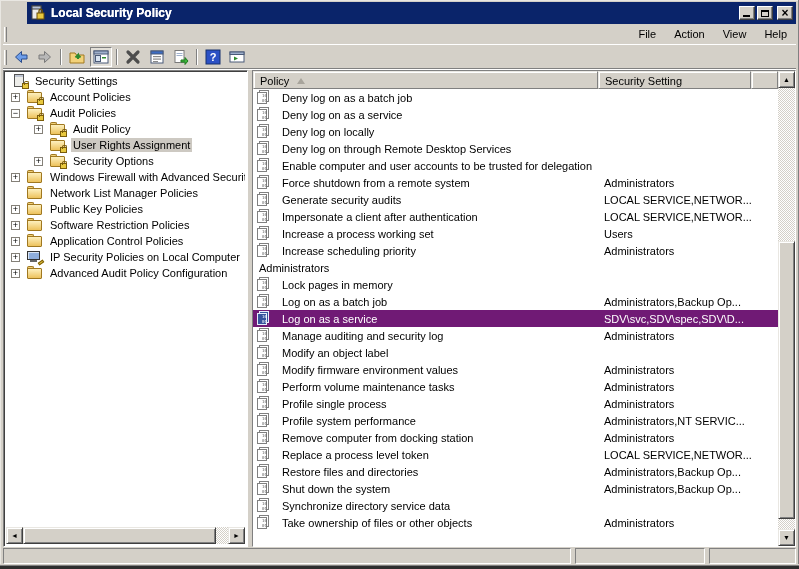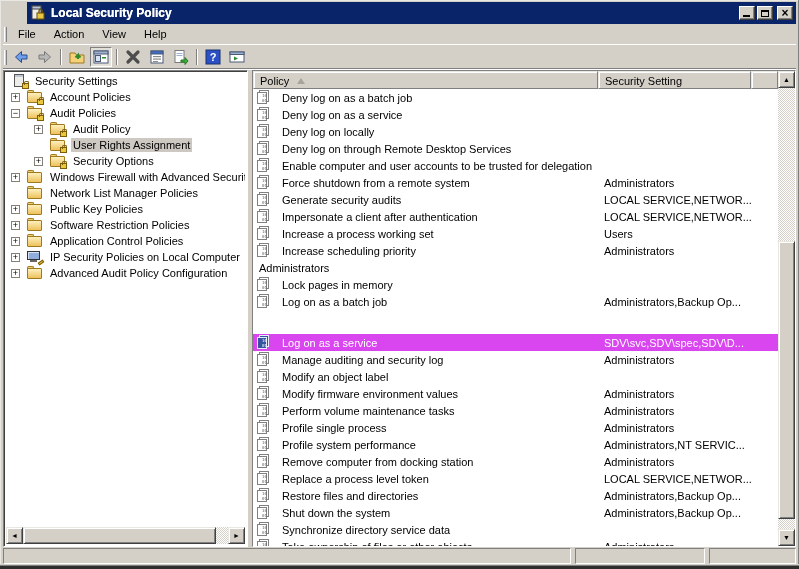--- a/index.html
+++ b/index.html
@@ -23,21 +23,21 @@
   .winbtn { width:16px; height:14px; background:#D4D0C8; border:1px solid;
     border-color:#FFFFFF #404040 #404040 #FFFFFF; box-shadow: inset -1px -1px 0 #808080;
     display:flex; align-items:center; justify-content:center; position:relative; cursor:default; }
   .winbtn.close { margin-left:2px; }
   .glyph-min { position:absolute; left:3px; bottom:2px; width:7px; height:2px; background:#000; }
   .glyph-max { width:8px; height:7px; border:1px solid #000; border-top:2px solid #000; }
   .glyph-close { font-size:12px; font-weight:bold; line-height:10px; }
 
   
   .menubar { position:absolute; top:24px; left:3px; right:3px; height:21px;
-    display:flex; align-items:center; border-bottom:1px solid #FFFFFF; }
+    display:flex; align-items:center; border-bottom:1px solid #FFFFFF;justify-content:space-between; }
   .gripper { width:3px; height:15px; border-left:1px solid #FFFFFF; border-right:1px solid #808080; margin:0 2px 0 1px; }
   .menu-item { padding:2px 9px; }
 
   
   .toolbar { position:absolute; top:46px; left:3px; right:3px; height:23px;
     display:flex; align-items:center; border-bottom:1px solid #808080; box-shadow:0 1px 0 #fff; }
   .tbtn { width:22px; height:20px; display:flex; align-items:center; justify-content:center; margin:0 1px; }
   .tbtn.pressed { border:1px solid; border-color:#808080 #FFFFFF #FFFFFF #808080; background:#E3E0D9; }
   .tsep { width:2px; height:16px; border-left:1px solid #808080; border-right:1px solid #FFFFFF; margin:0 3px; }
 
@@ -79,21 +79,21 @@
 
   
   .list-header { position:absolute; top:0; left:0; right:17px; height:18px; display:flex; }
   .hdr-cell { background:#D4D0C8; border:1px solid; border-color:#E9E7E2 #808080 #808080 #E9E7E2;
     box-shadow: inset 1px 1px 0 #FFFFFF; padding:2px 6px 0 6px; display:flex; align-items:center; gap:8px;
     white-space:nowrap; overflow:hidden; }
   .sort-asc { width:0; height:0; border-left:4px solid transparent; border-right:4px solid transparent;
     border-bottom:6px solid #A8A49C; margin-top:-1px; }
   .list-rows { position:absolute; top:18px; left:0; right:17px; bottom:0; overflow:hidden; background:#fff; }
   .list-row { height:17px; display:flex; align-items:center; white-space:nowrap; }
-  .list-row.sel { background:#d946ef; color:#fff;margin-top:24px; }
+  .list-row.sel { background:#701a75; color:#fff; }
   .cell-policy { flex:none; width:345px; display:flex; align-items:center; gap:12px; padding-left:3px; overflow:hidden; }
   .cell-setting { flex:none; width:153px; padding-left:6px; overflow:hidden; }
   .cell-fill { flex:1; }
   .row-icon { flex:none; width:14px; height:15px; }
 
   
   .sb-btn { position:absolute; width:17px; height:17px; background:#D4D0C8; border:1px solid;
     border-color:#E9E7E2 #404040 #404040 #E9E7E2; box-shadow: inset 1px 1px 0 #FFFFFF, inset -1px -1px 0 #808080;
     display:flex; align-items:center; justify-content:center; font-size:7px; line-height:7px; color:#000; }
   .sb-track { background-color:#E9E7E2;

